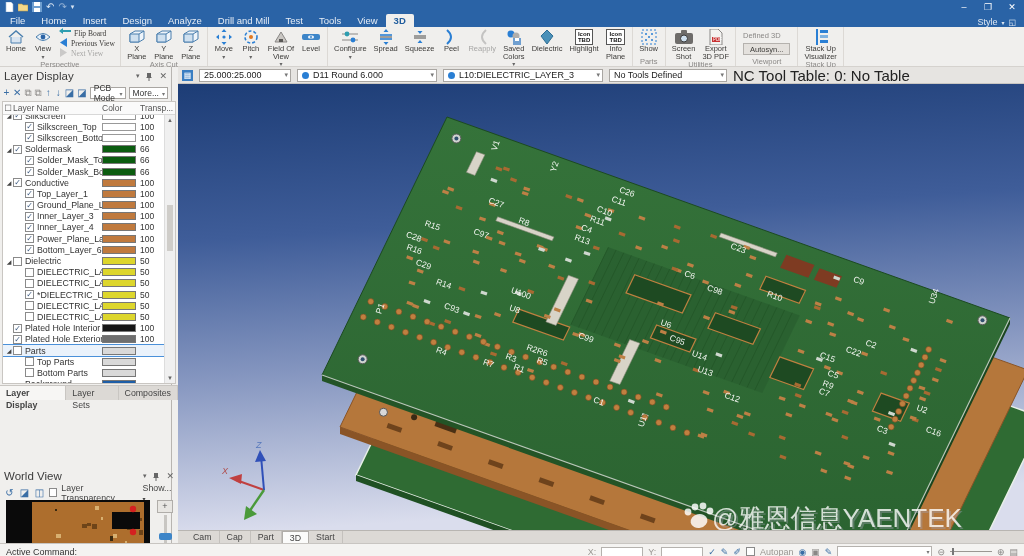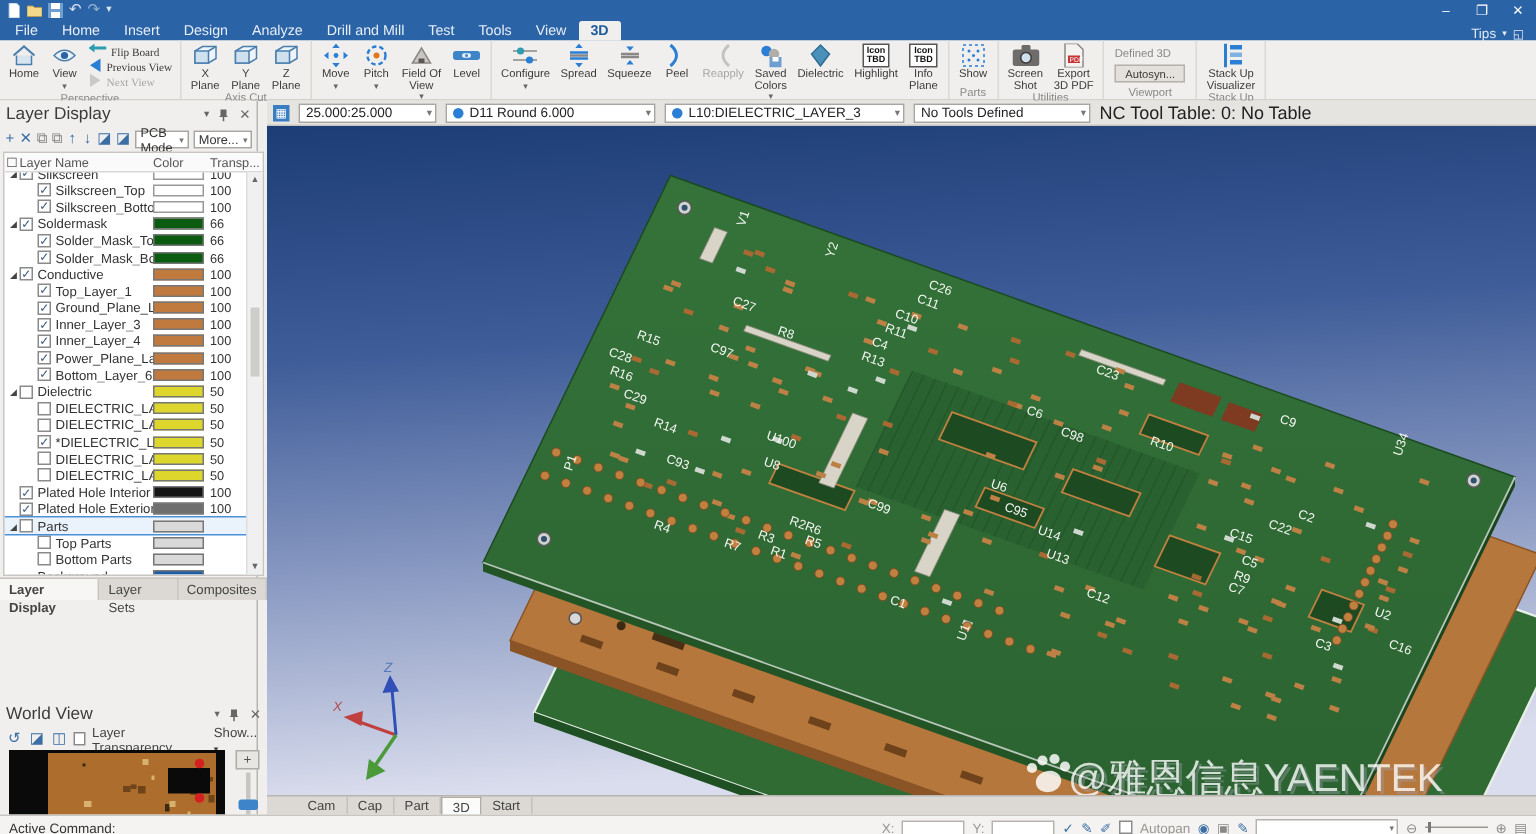--- a/index.html
+++ b/index.html
@@ -39,21 +39,21 @@
   .stackcol { display:flex; flex-direction:column; justify-content:center; gap:3px; padding:0 4px;}
   .minibtn { font-size:7.5px; border:1px solid #b5b2ae; background:#e4e1dd; padding:0 6px; height:12px; line-height:11px; color:#3c3b39;}
   .stacklab { font-size:7.5px; color:#8a8886; }
   .tbdbox { border:1px solid #555; background:#fff; font-size:6px; line-height:6px; padding:1px 2px; color:#111; font-weight:bold; text-align:center;}
 
   
   #toolbar2 { position:absolute; left:178px; top:67px; width:846px; height:17px; background:#e6e4e1; border-bottom:1px solid #c9c6c2; display:flex; align-items:center; gap:6px; padding:0 4px;}
   .combo { background:#fff; border:1px solid #a9a6a2; height:13px; display:flex; align-items:center; font-size:9px; color:#222; padding:0 2px 0 4px;}
   .combo .caret { margin-left:auto; color:#777; font-size:7px; padding-left:4px;}
   .bluedot { width:7px; height:7px; border-radius:50%; background:#2a7fd4; margin-right:4px; flex:none;}
-  #nc-label { font-size:12px; color:#222; }
+  #nc-label { font-size:15px; color:#222; }
   #tb2-icon { width:11px; height:11px; background:#3a7ec2; color:#fff; font-size:8px; line-height:11px; text-align:center;}
 
   
   #leftpanel { position:absolute; left:0; top:67px; width:172px; height:476px; background:#f0efed; border-right:1px solid #b8b5b1;}
   .phead { height:18px; display:flex; align-items:center; padding:0 4px; }
   .ptitle { font-size:11.5px; color:#3c3c3c; }
   .phicons { margin-left:auto; display:flex; gap:6px; align-items:center; color:#666; font-size:9px;}
   #ld-toolbar { height:16px; display:flex; align-items:center; gap:3px; padding:0 3px; }
   .tbi { font-size:10px; line-height:12px; color:#3a6ea5; width:12px; text-align:center;}
   .tbi.gray { color:#8a8886; }
@@ -82,21 +82,21 @@
   #wv-toolbar { height:15px; display:flex; align-items:center; gap:4px; padding:0 4px; font-size:8.8px; color:#444;}
   .wv-cb { width:9px; height:9px; border:1px solid #8a8a8a; background:#fff;}
   #wv-body { position:absolute; left:6px; top:33px; }
   #wv-slider { position:absolute; left:156px; top:33px; width:18px; height:106px; display:flex; flex-direction:column; align-items:center;}
   .sl-btn { width:16px; height:13px; border:1px solid #b0ada9; background:#e8e6e2; font-size:9px; line-height:11px; text-align:center; color:#555;}
   .sl-track { flex:1; width:3px; background:#c8c6c2; position:relative; margin:2px 0;}
   .sl-handle { position:absolute; left:-5px; top:18px; width:13px; height:7px; background:#3d85c8; border-radius:2px;}
 
   
   #viewport { position:absolute; left:178px; top:84px; width:846px; height:446px; overflow:hidden;}
-  #vp-tabs { position:absolute; left:178px; top:530px; width:846px; height:13px; background:#dcd9d5; border-top:1px solid #b8b5b1; display:flex; align-items:center; padding-left:20px;}
+  #vp-tabs { position:absolute; left:178px; top:530px; width:846px; height:13px; background:#dcd9d5; border-top:1px solid #b8b5b1; display:flex; align-items:center; padding-left:8px;}
   .vtab { font-size:8.8px; color:#444; padding:0 7px; border-right:1px solid #c4c1bd; line-height:12px;}
   .vtab.active { background:#fbfbfa; border:1px solid #b0ada9; border-bottom:none;}
 
   
   #statusbar { position:absolute; left:0; top:543px; width:1024px; height:16px; background:#f4f3f1; border-top:1px solid #c8c5c1; display:flex; align-items:center; font-size:9px; color:#444;}
   #active-cmd { padding-left:6px; color:#333;}
   #status-right { margin-left:auto; display:flex; align-items:center; gap:5px; padding-right:6px;}
   .sinput { width:42px; height:10px; background:#fff; border:1px solid #b5b2ae; display:inline-block;}
   .sico { color:#3a6ea5; font-size:9px;}
   .sico.gray{ color:#8a8886;}
@@ -140,21 +140,21 @@
       <span class="menu-item">Home</span>
       <span class="menu-item">Insert</span>
       <span class="menu-item">Design</span>
       <span class="menu-item">Analyze</span>
       <span class="menu-item">Drill and Mill</span>
       <span class="menu-item">Test</span>
       <span class="menu-item">Tools</span>
       <span class="menu-item">View</span>
       <span class="menu-item active">3D</span>
       <div id="style-area">
-      <span>Tips</span>
+      <span>Style</span>
       <span style="font-size:6px">▾</span>
       <span style="font-size:8px">◱</span>
     </div>
   </div>
 
   <div id="ribbon">
       <div class="rgroup">
         <div class="rbody">
           <div class="rbtn">
             <span class="ricon">

